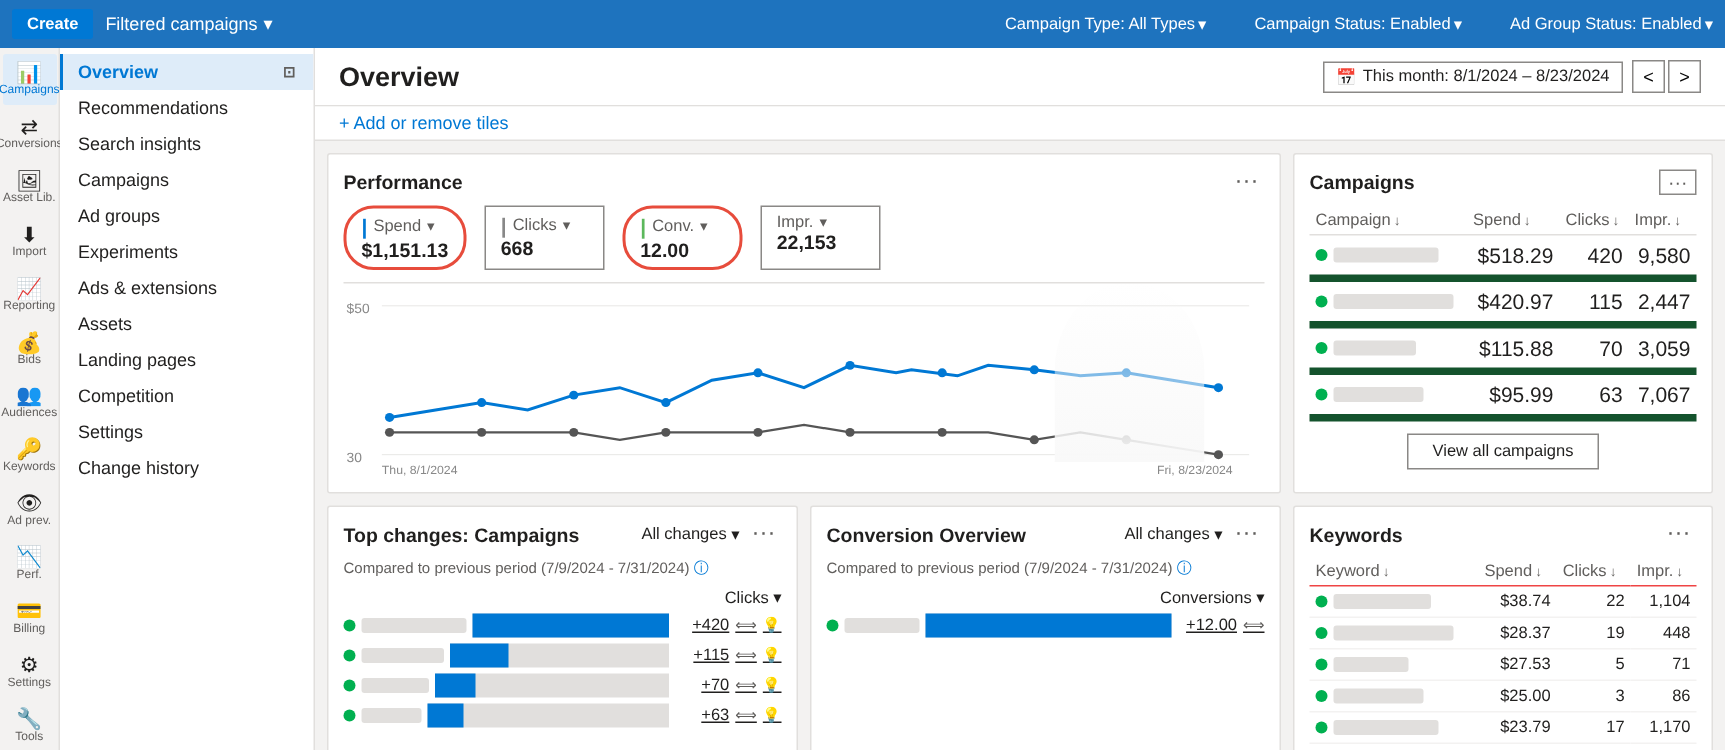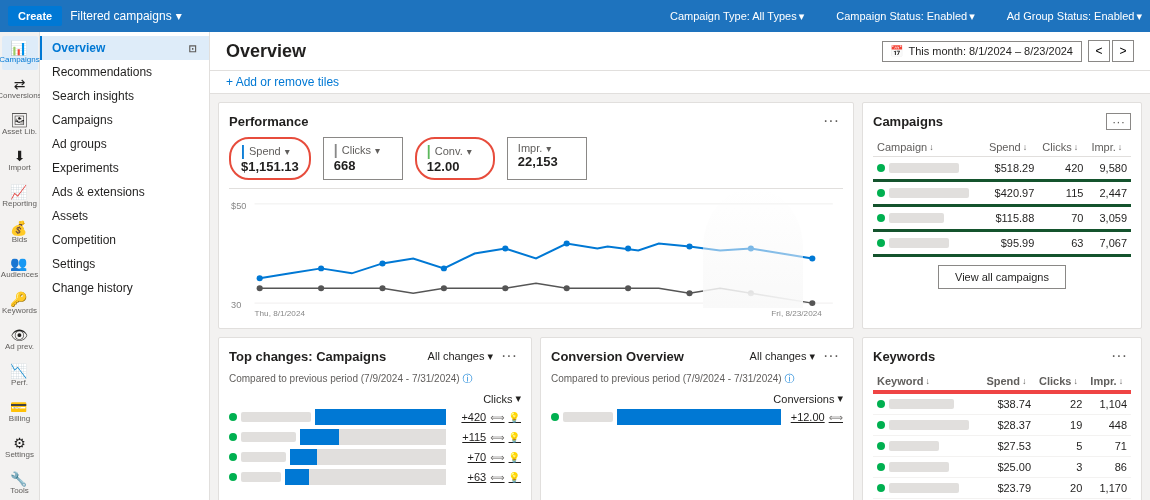--- a/index.html
+++ b/index.html
@@ -58,38 +58,38 @@
     .metric-value { font-size: 13px; font-weight: 600; color: #201f1e; }
 
     
     .chart-area { height: 130px; position: relative; border-top: 1px solid #e1dfdd; margin-top: 4px; }
     .chart-svg { width: 100%; height: 100%; }
 
     
     .campaigns-card { grid-column: 2; grid-row: 1 / 3; }
     .campaigns-table { width: 100%; border-collapse: collapse; }
     .campaigns-table th { font-size: 11px; font-weight: 400; color: #605e5c; text-align: left; padding: 3px 4px; border-bottom: 1px solid #e1dfdd; white-space: nowrap; }
-    .campaigns-table td { font-size: 11px; padding: 5px 4px; border-bottom: 3px solid #14532d; }
+    .campaigns-table td { font-size: 14px; padding: 5px 4px; border-bottom: 5px solid #14532d; }
     .campaigns-table .num { text-align: right; }
     .status-dot { width: 8px; height: 8px; border-radius: 50%; background: #00b050; display: inline-block; flex-shrink: 0; }
     .blurred-text { display: inline-block; background: #e1dfdd; border-radius: 2px; height: 10px; }
     .view-all-btn { display: block; margin: 8px auto 0; padding: 5px 16px; border: 1px solid #8a8886; background: white; cursor: pointer; font-size: 11px; color: #201f1e; }
     .changes-card, .conv-card { background: white; border: 1px solid #e1dfdd; border-radius: 2px; padding: 10px; }
     .changes-subtitle { font-size: 10px; color: #605e5c; margin-bottom: 6px; }
     .changes-row { display: flex; align-items: center; gap: 4px; margin-bottom: 4px; text-decoration: underline; }
     .bar-container { flex: 1; display: flex; align-items: center; gap: 4px; }
     .bar-bg { height: 16px; background: #e1dfdd; flex: 1; position: relative; overflow: visible; }
     .bar-fill { height: 100%; background: #0078d4; position: absolute; left: 0; top: 0; }
     .change-val { font-size: 11px; color: #201f1e; min-width: 40px; text-align: right; }
     .change-icon { font-size: 10px; color: #605e5c; }
 
     
     .keywords-card { background: white; border: 1px solid #e1dfdd; border-radius: 2px; padding: 10px; }
     .keywords-table { width: 100%; border-collapse: collapse; }
-    .keywords-table th { font-size: 11px; font-weight: 700; color: #605e5c; text-align: left; padding: 3px 4px; border-bottom: 4px solid #ef4444; }
+    .keywords-table th { font-size: 11px; font-weight: 400; color: #605e5c; text-align: left; padding: 3px 4px; border-bottom: 1px solid #ef4444; }
     .keywords-table td { font-size: 11px; padding: 4px 4px; border-bottom: 1px solid #f3f2f1; }
     .keywords-table .num { text-align: right; }
 
     .sort-icon { font-size: 9px; color: #605e5c; }
     .chevron { font-size: 10px; }
 
     .all-changes-btn { display: flex; align-items: center; gap: 3px; font-size: 11px; color: #201f1e; background: none; border: none; cursor: pointer; }
 
     .th-sort { display: flex; align-items: center; gap: 2px; cursor: pointer; white-space: nowrap; }
   </style>
@@ -180,20 +180,21 @@
       <div class="sidebar-item active">Overview
         <span style="margin-left:auto; font-size:10px; color:#605e5c;">⊡</span>
       </div>
       <div class="sidebar-item">Recommendations</div>
       <div class="sidebar-item">Search insights</div>
       <div class="sidebar-item">Campaigns</div>
       <div class="sidebar-item">Ad groups</div>
       <div class="sidebar-item">Experiments</div>
       <div class="sidebar-item">Ads &amp; extensions</div>
       <div class="sidebar-item">Assets</div>
+      <div class="sidebar-item">Landing pages</div>
       <div class="sidebar-item">Competition</div>
       <div class="sidebar-item">Settings</div>
       <div class="sidebar-item">Change history</div>
     </div>
   </div>
 
   <div class="content">
 
     <div class="page-header">
       <h1 class="page-title">Overview</h1>
@@ -553,21 +554,21 @@
     <td class="num">86</td>
   </tr>
               <tr>
     <td>
       <div style="display:flex; align-items:center; gap:4px;">
         <span class="status-dot"></span>
         <div class="blurred-text" style="width:70px;"></div>
       </div>
     </td>
     <td class="num">$23.79</td>
-    <td class="num">20</td>
+    <td class="num">17</td>
     <td class="num">1,170</td>
   </tr>
             </tbody>
         </table>
       </div>
 
     </div>
   </div>
 </div>
 

